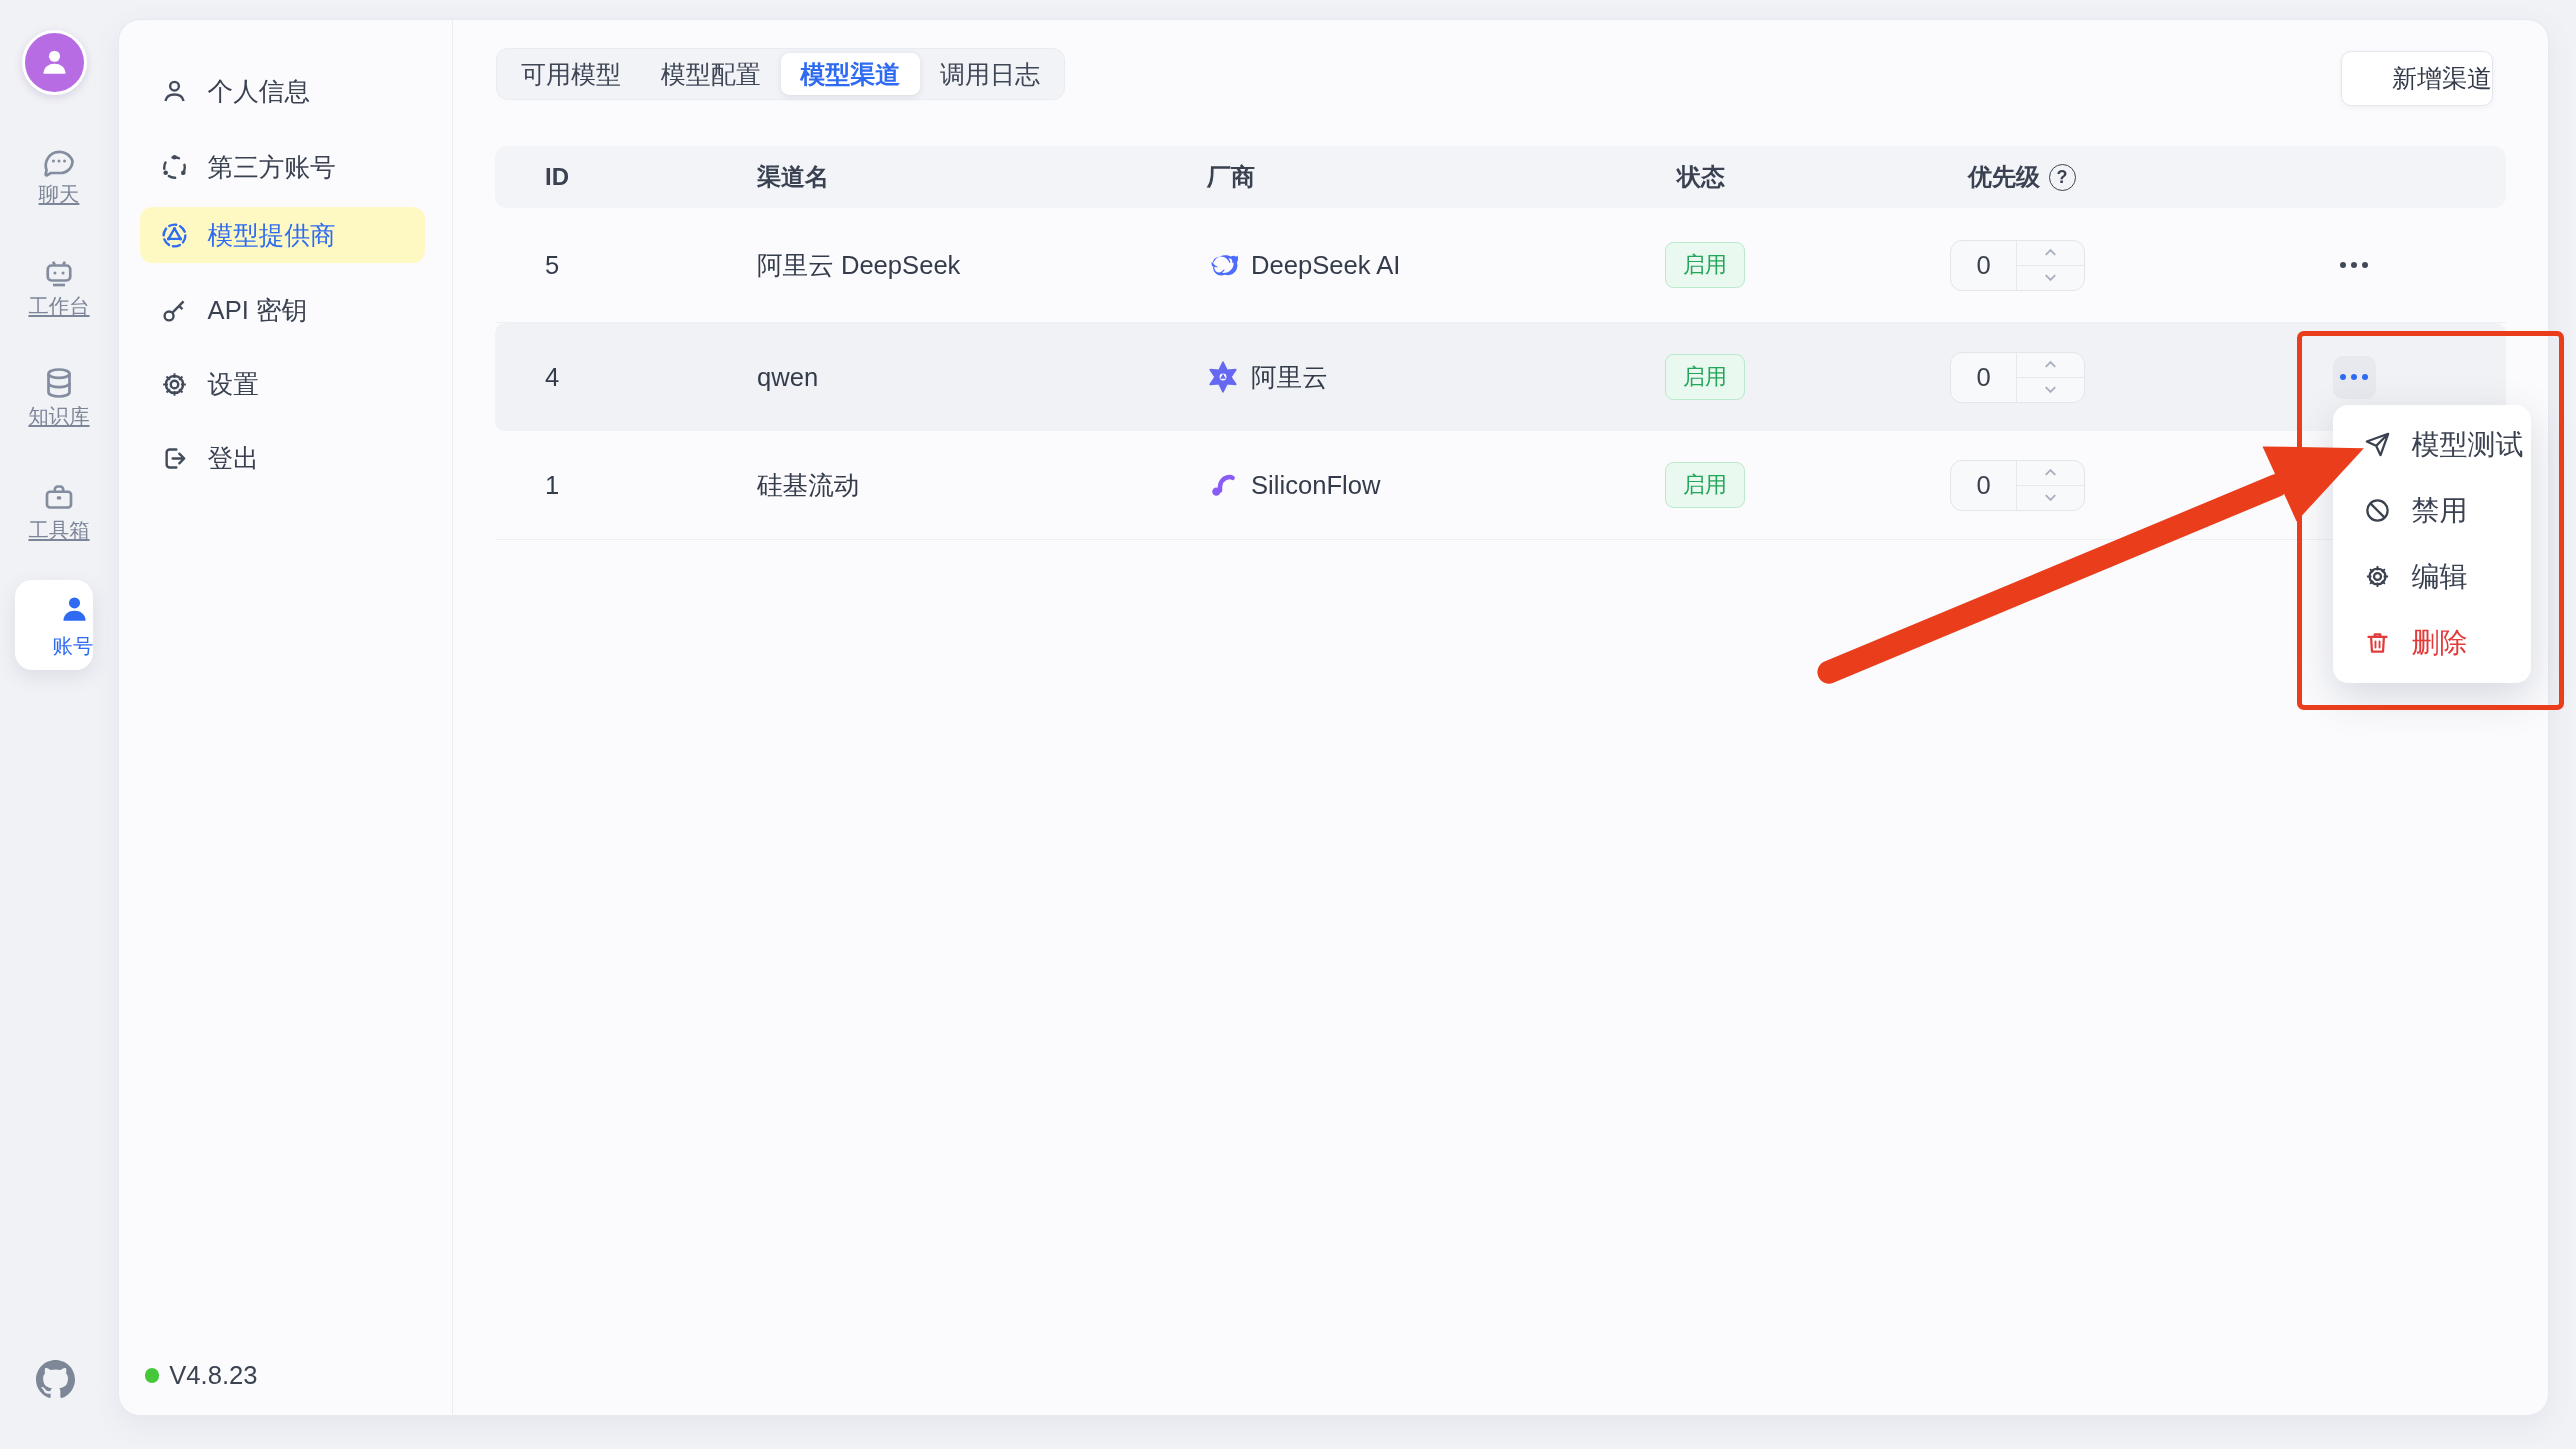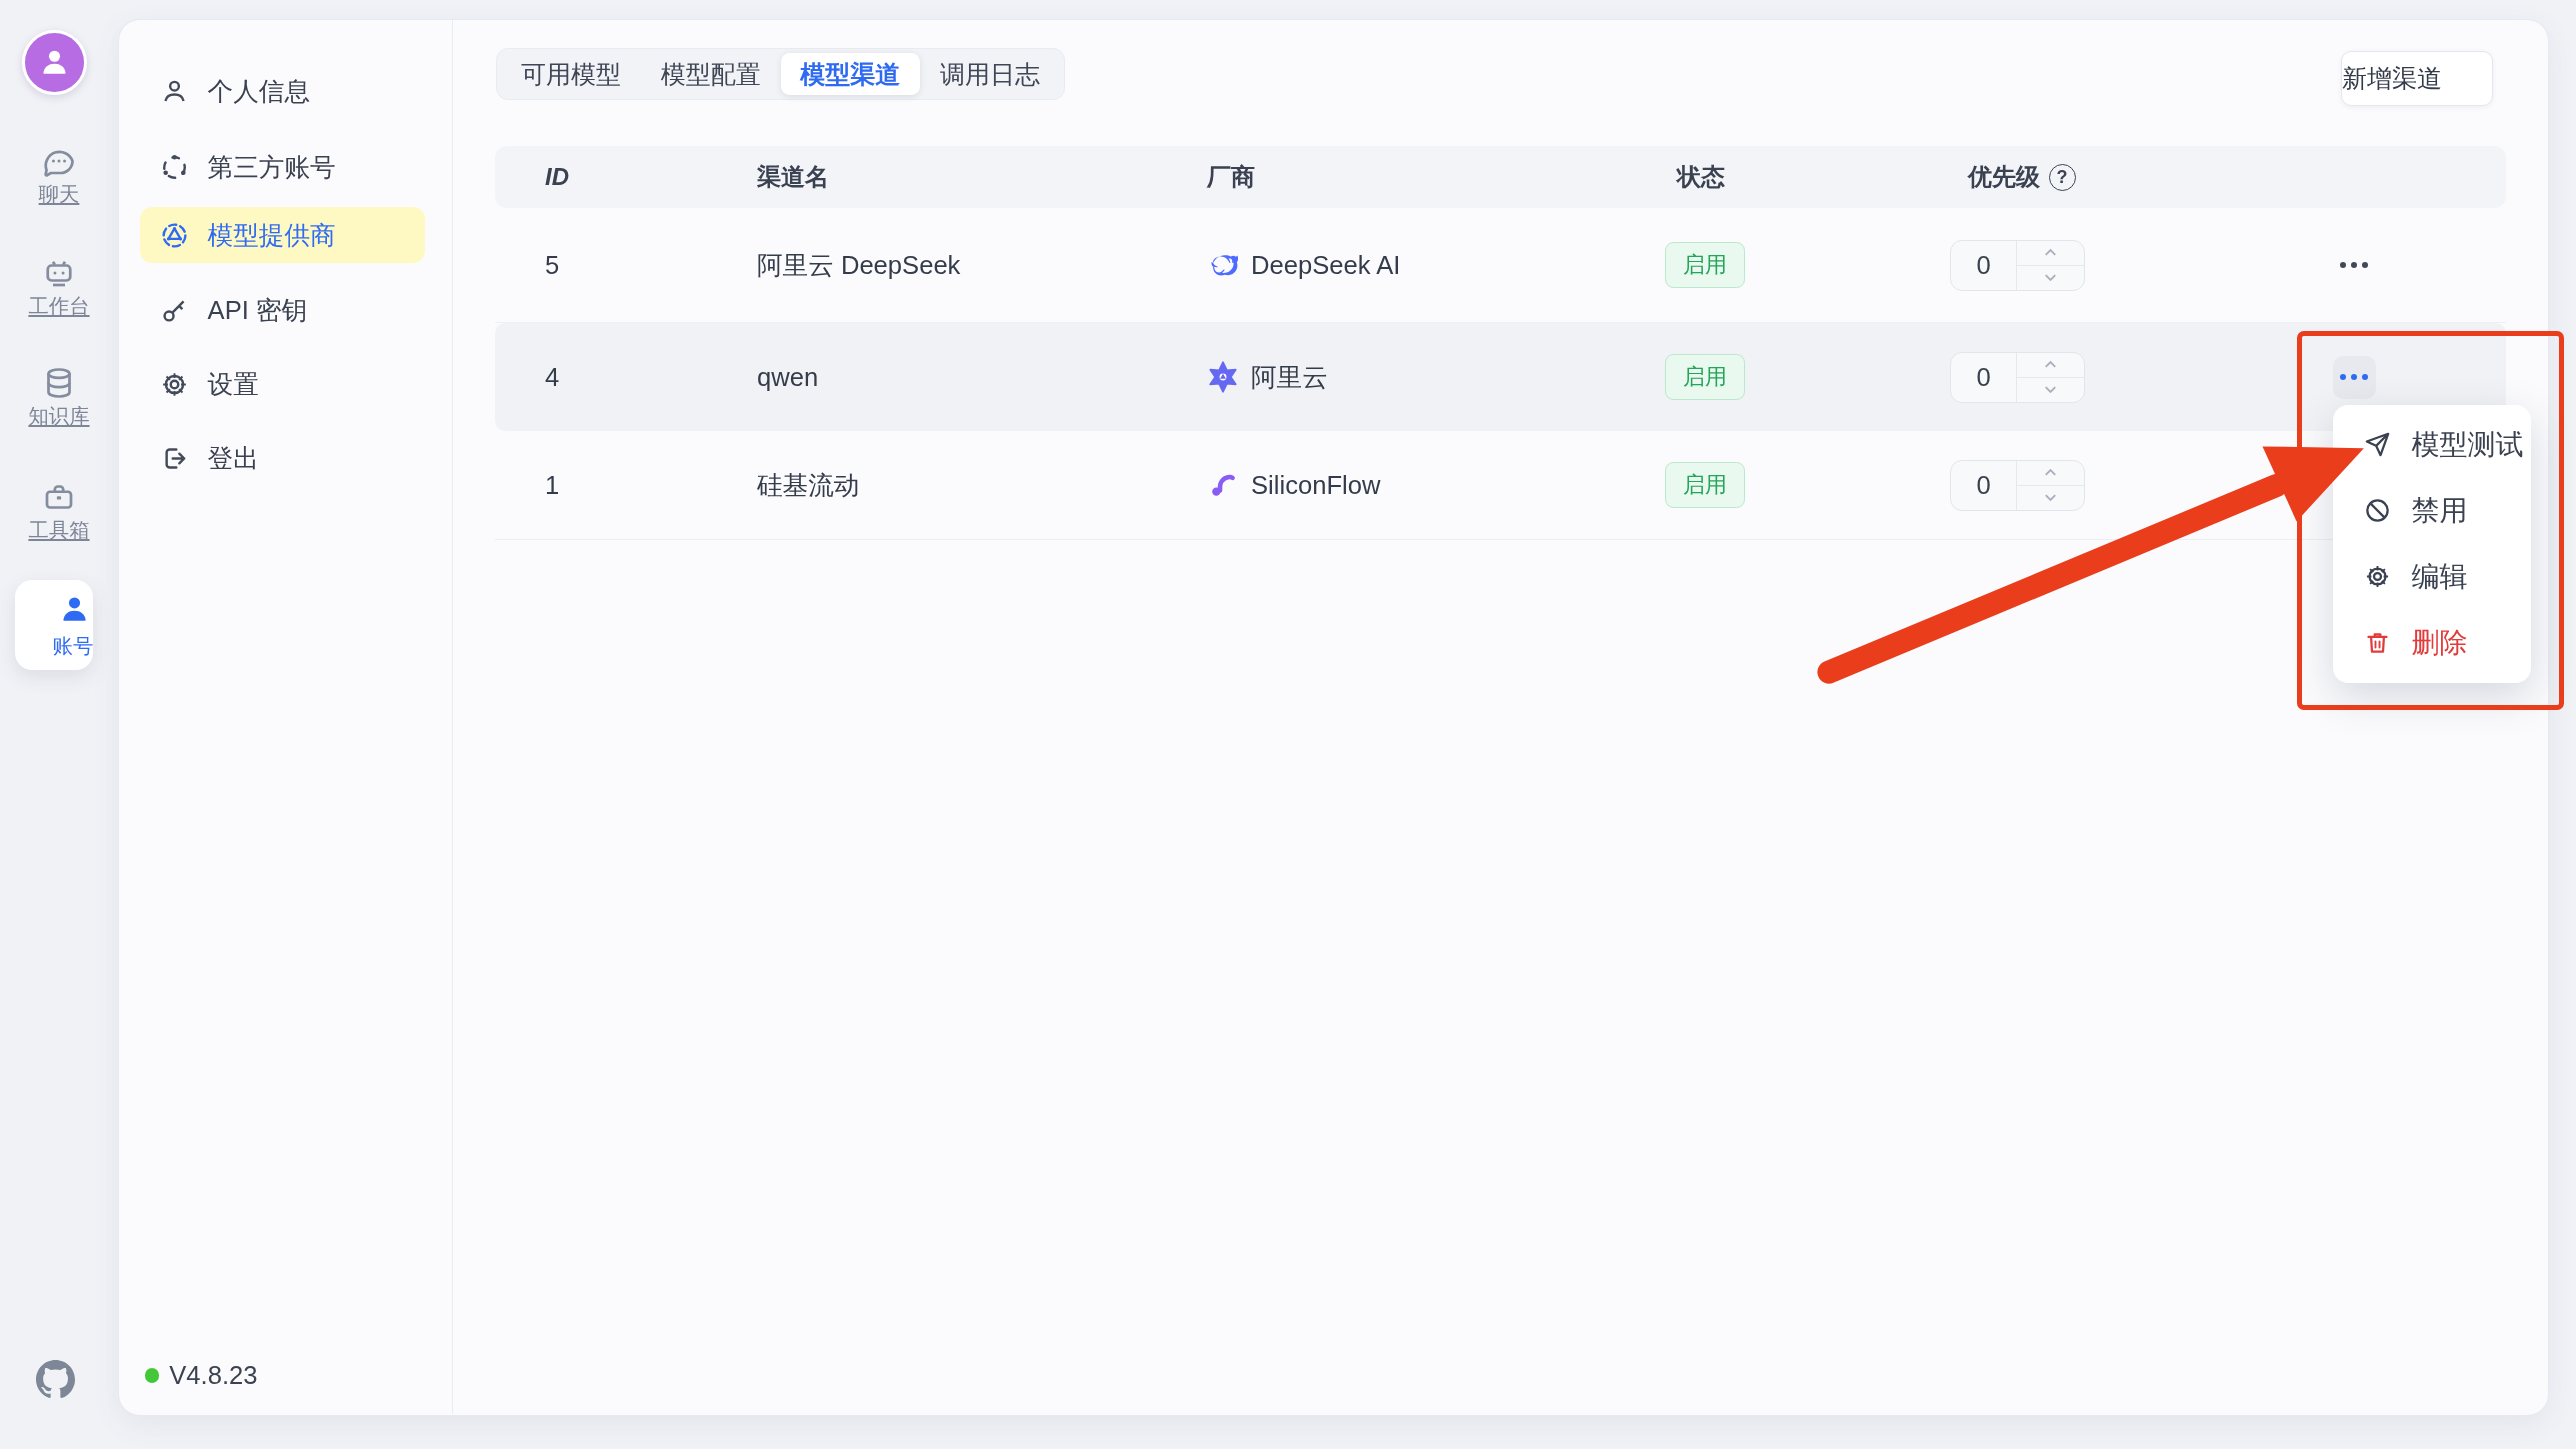--- a/index.html
+++ b/index.html
@@ -41,27 +41,27 @@
 
   
   .tabbar { position:absolute; left:377px; top:28px; width:569px; height:52px; background:#f2f3f7;
             border:1.7px solid #e9ebf2; border-radius:12px; display:flex; padding:4.3px; }
   .tab { flex:1 1 0; display:flex; align-items:center; justify-content:center; font-size:25px;
          color:#3f4656; border-radius:8.5px; cursor:pointer; white-space:nowrap; }
   .tab.active { background:#fff; color:#2e6bf2; font-weight:700; box-shadow:0 1.7px 6.8px rgba(31,41,70,.10); }
 
   .add-btn { position:absolute; left:2222px; top:31px; width:152px; height:55px; background:#fff;
              border:1.7px solid #e3e6ee; border-radius:10.2px; box-shadow:0 1.7px 5.1px rgba(31,41,70,.05);
-             display:flex; align-items:center; justify-content:flex-start; font-size:25px; color:#333b4a; cursor:pointer; }
+             display:flex; align-items:center; justify-content:flex-end; font-size:25px; color:#333b4a; cursor:pointer; }
 
   
   .table { position:absolute; left:376px; top:126px; width:2011px; }
   .grid-cols { display:grid; grid-template-columns:262px 450px 458px 285px 357px 198px; align-items:center; }
   .thead { height:62px; background:#f3f4f7; border-radius:12px; font-weight:700; font-size:24px; color:#3a4252; }
-  .thead .c1 { padding-left:50px;font-style:italic; }
+  .thead .c1 { padding-left:50px; }
   .thead .c4 { padding-left:12px; }
   .thead .c5 { padding-left:18px; display:flex; align-items:center; gap:8.5px; }
   .help { width:27px; height:27px; border-radius:50%; border:1.7px solid #3a4252; display:flex;
           align-items:center; justify-content:center; font-size:18px; font-weight:700; color:#3a4252; cursor:pointer; }
   .trow { font-size:25.6px; color:#343c4b; }
   .trow .c1 { padding-left:50px; }
   .row1 { height:115px; border-bottom:1.7px solid #eef0f4; }
   .row2 { height:108px; background:#f1f2f5; border-radius:10.2px; }
   .row3 { height:109px; border-bottom:1.7px solid #eceef2; }
   .vendor { display:flex; align-items:center; gap:12px; }

